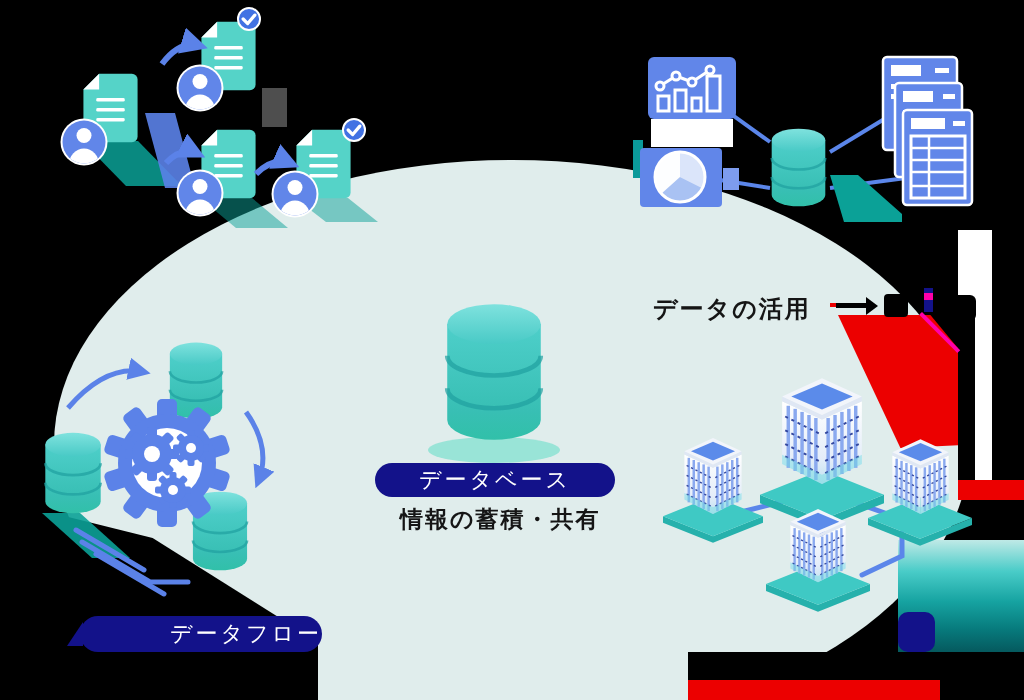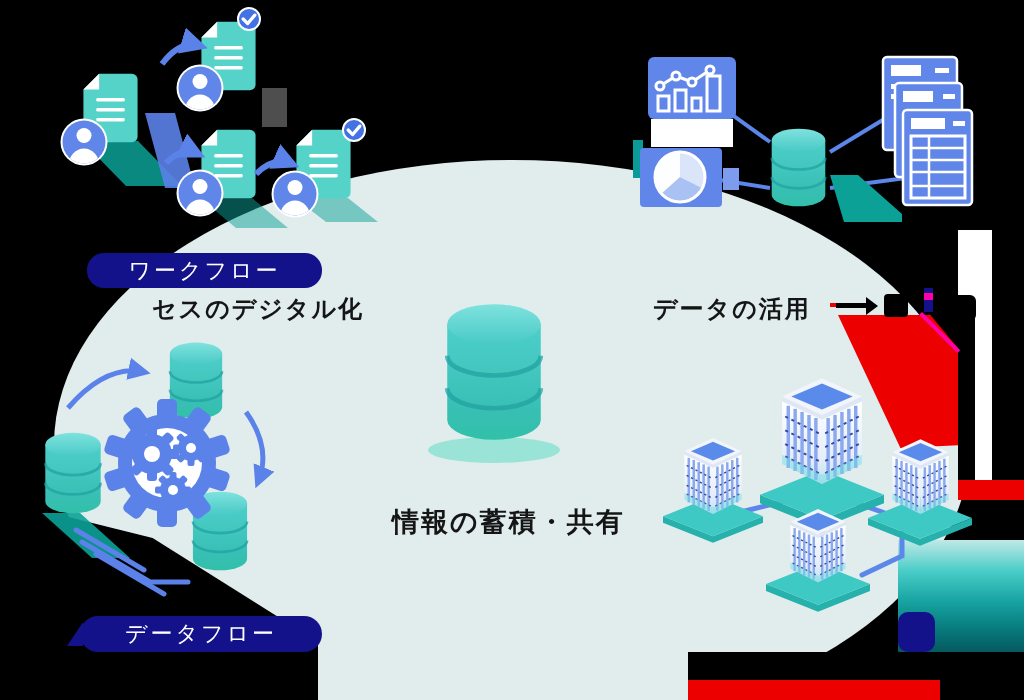--- a/index.html
+++ b/index.html
@@ -297,32 +297,31 @@
     <use href="#platform" x="13" y="126" width="100" height="47"></use>
     <use href="#platform" x="110" y="100" width="124" height="58"></use>
     <use href="#platform" x="218" y="127" width="104" height="49"></use>
     <use href="#platform" x="116" y="193" width="104" height="49"></use>
     <use href="#building" x="30" y="68" width="66" height="88"></use>
     <use href="#building" x="126" y="8" width="92" height="123"></use>
     <use href="#building" x="238" y="69" width="65" height="87"></use>
     <use href="#building" x="136" y="139" width="64" height="85"></use>
   </svg>
 
-  <div class="pill" style="left:87px;top:253px;width:235px;height:35px;border-radius:17px;">
-    <span>ワークフロー</span>
+  <div class="pill" style="left:375px;top:463px;width:240px;height:34px;border-radius:17px;">
+    <span>データベース</span>
   </div>
-  <div class="pill" style="left:80px;top:616px;width:242px;height:36px;border-radius:18px;">
+  <div class="pill" style="left:80px;top:616px;width:242px;height:36px;border-radius:18px;justify-content:flex-end;">
     <div class="abs" style="left:-13px;top:6px;width:16px;height:24px;background:#13128a;
                 clip-path:polygon(0 100%,100% 0,100% 100%);"></div>
     <span>データフロー</span>
   </div>
 
-  <div class="sub" style="left:152px;top:293px;">セスのデジタル化</div>
   <div class="sub" style="left:653px;top:293px;text-align:right;">データの活用</div>
-  <div class="sub" style="left:392px;top:504px;font-size:27px;">情報の蓄積・共有</div>
+  <div class="sub" style="left:400px;top:504px;font-size:23px;">情報の蓄積・共有</div>
 
   <div class="abs" style="left:830px;top:303px;width:6px;height:4px;background:#ec0000;"></div>
   <div class="abs" style="left:836px;top:303px;width:30px;height:5px;background:#000;"></div>
   <div class="abs" style="left:866px;top:297px;width:0;height:0;border-top:9px solid transparent;
               border-bottom:9px solid transparent;border-left:12px solid #000;"></div>
   <div class="abs" style="left:884px;top:294px;width:24px;height:23px;background:#000;border-radius:4px;"></div>
   <div class="abs" style="left:948px;top:295px;width:28px;height:26px;background:#000;border-radius:6px;"></div>
   <div class="abs" style="left:924px;top:288px;width:9px;height:24px;background:#13128a;"></div>
   <div class="abs" style="left:924px;top:293px;width:9px;height:7px;background:#ff00aa;"></div>
 

